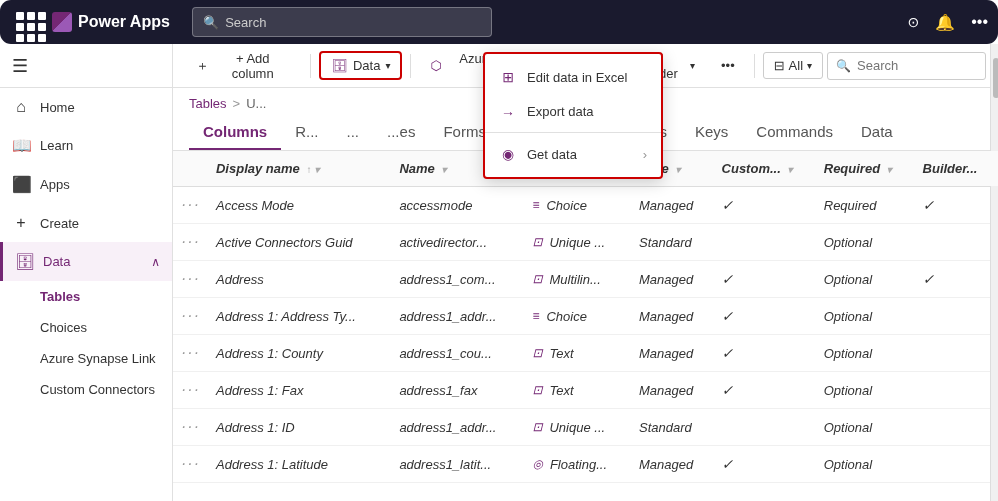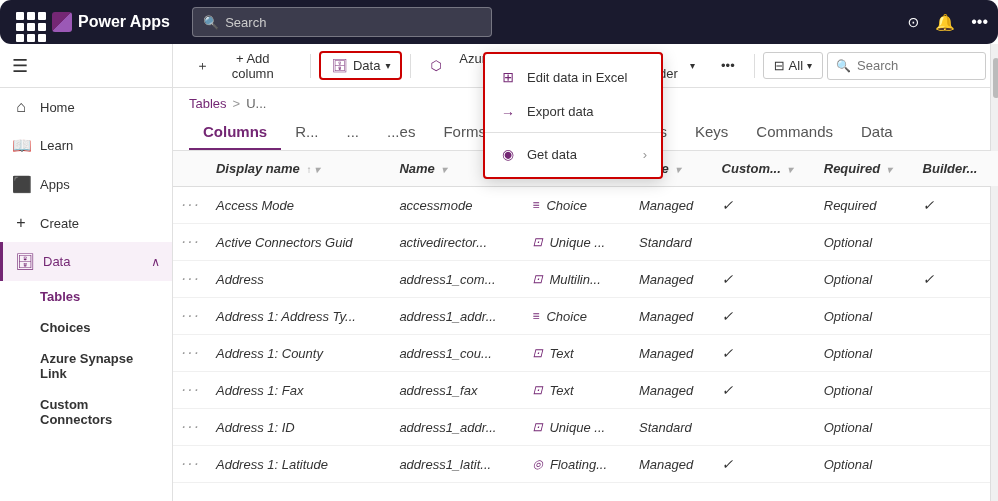--- a/index.html
+++ b/index.html
@@ -68,21 +68,21 @@
       display: flex; align-items: center; gap: 10px;
       padding: 10px 12px; cursor: pointer; color: #333;
       font-size: 13px;
     }
     .sidebar-item.active { color: #742774; border-left: 3px solid #742774; background: #f8f0f8; }
     .sidebar-item-icon { font-size: 16px; width: 18px; text-align: center; flex-shrink:0; }
     .sidebar-sub {
       display: flex; flex-direction: column;
     }
     .sidebar-sub-item {
-      padding: 8px 12px 8px 40px; cursor: pointer; color: #333; font-size: 13px; font-weight: bold;
+      padding: 8px 12px 8px 40px; cursor: pointer; color: #333; font-size: 13px;
     }
     .sidebar-sub-item.active { color: #742774; font-weight: 600; }
 
     
     .main { flex: 1; display: flex; flex-direction: column; overflow: hidden; position: relative; }
 
     
     .toolbar {
       height: 44px; border-bottom: 1px solid #e0e0e0;
       display: flex; align-items: center; padding: 0 12px; gap: 4px;

